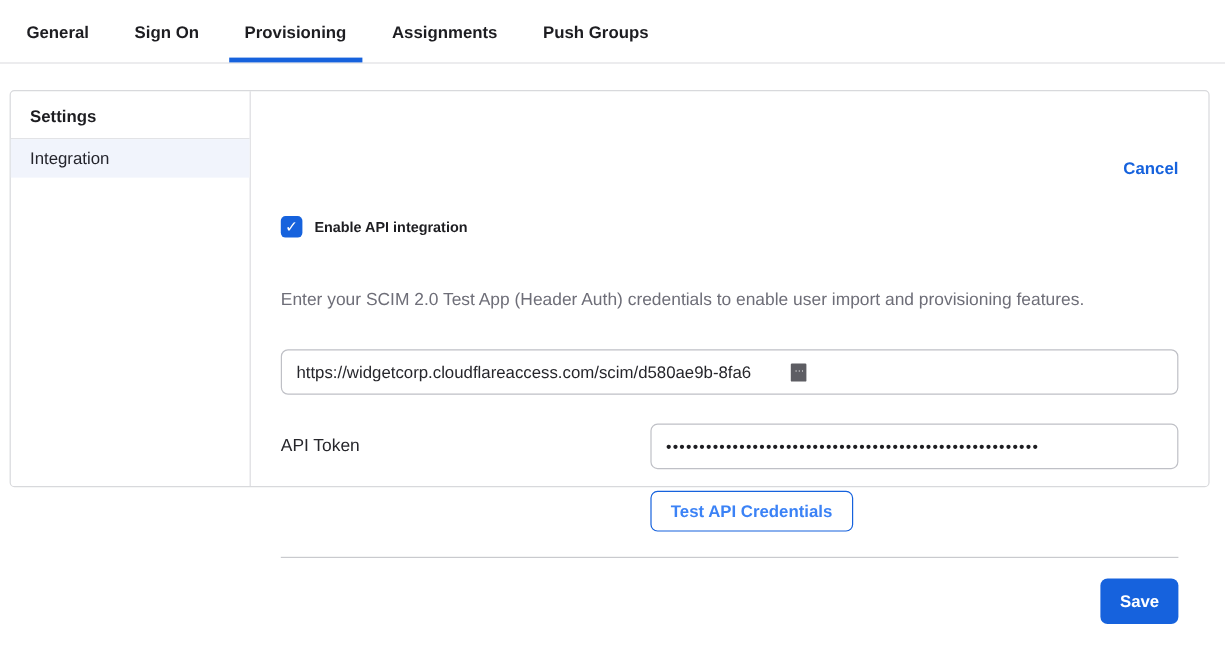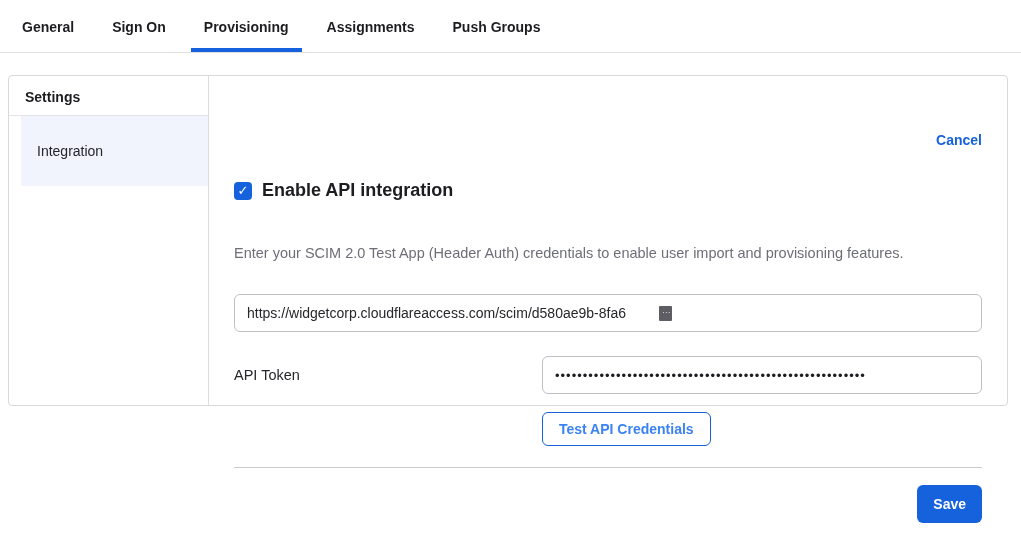--- a/index.html
+++ b/index.html
@@ -16,36 +16,36 @@
     height:4px; background:#1662dd; }
 
   
   .panel { position:absolute; left:8px; top:75px; width:1000px; height:331px;
     border:1px solid #d8d9dc; border-radius:4px; background:#fff; display:flex; }
 
   
   .sidebar { width:200px; border-right:1px solid #dcdde0; flex:0 0 auto; }
   .sidebar-header { font-size:14px; font-weight:700; color:#1d1d21;
     padding:13px 16px 10px; border-bottom:1px solid #e2e3e6; }
-  .sidebar-item { font-size:14px; color:#24242c; padding:27px 16px; cursor:pointer;margin-left:12px; }
+  .sidebar-item { font-size:14px; color:#24242c; padding:8px 16px; cursor:pointer; }
   .sidebar-item.selected { background:#f1f4fc; }
 
   
   .main { flex:1; padding:0 25px; position:relative; }
   .cancel-row { display:flex; justify-content:flex-end; margin-top:56px; }
   .cancel-link { font-size:14px; font-weight:700; color:#1662dd; cursor:pointer;
     text-decoration:none; }
 
   .checkbox-row { display:flex; align-items:center; margin-top:32px; }
   .checkbox { width:18px; height:18px; background:#1662dd; border-radius:4px;
     display:flex; align-items:center; justify-content:center; cursor:pointer;
     flex:0 0 auto; }
   .checkbox .check { color:#fff; font-size:13px; font-weight:700; line-height:1;
     transform:translateY(-0.5px); }
-  .checkbox-label { margin-left:10px; font-size:18px; font-weight:700; color:#1d1d21; }
+  .checkbox-label { margin-left:10px; font-size:12px; font-weight:700; color:#1d1d21; }
 
   .description { margin-top:44px; font-size:14.5px; color:#6e6e78; }
 
   .field-row { display:flex; align-items:center; margin-top:33px; }
   .field-row + .field-row { margin-top:24px; }
   .field-label { width:308px; flex:0 0 auto; font-size:14.5px; color:#26262b; }
   .input { flex:1; height:38px; border:1px solid #bfc0c6; border-radius:6px;
     background:#fff; display:flex; align-items:center; padding:0 12px;
     font-size:14px; color:#26262b; overflow:hidden; white-space:nowrap; cursor:text;gap:33px; }
   .input .val { overflow:hidden; white-space:nowrap; }

